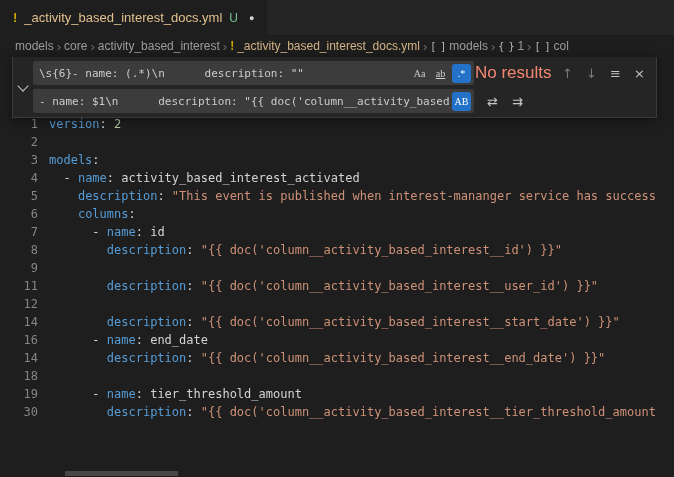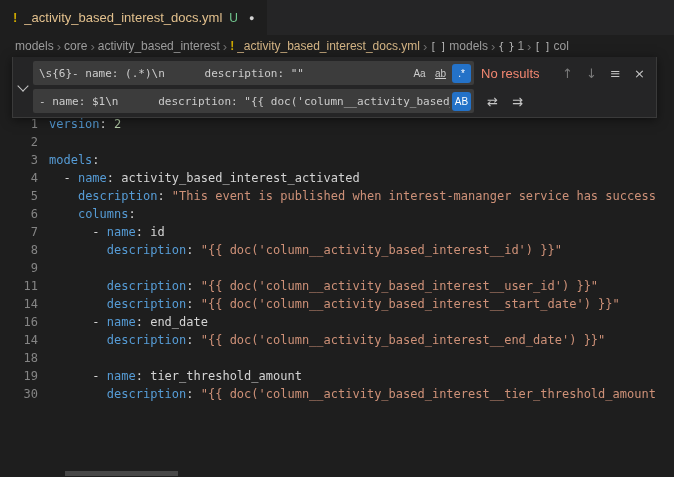--- a/index.html
+++ b/index.html
@@ -33,24 +33,24 @@
   .chev{width:7px;height:7px;border-right:1.6px solid #c5c5c5;border-bottom:1.6px solid #c5c5c5;
     transform:rotate(45deg);margin-top:-3px;}
   .fw-rows{flex:1;display:flex;flex-direction:column;gap:4px;padding:4px 4px 4px 0;}
   .fw-row{display:flex;align-items:center;height:24px;}
   .fw-input{width:441px;height:24px;background:#3c3c3c;display:flex;align-items:center;
     padding:0 3px 0 6px;font-family:"DejaVu Sans Mono",monospace;font-size:11px;color:#cccccc;
     box-sizing:border-box;border-radius:2px;flex:none;}
   .fw-text{flex:1;white-space:pre;overflow:hidden;}
   .opt{width:19px;height:19px;display:flex;align-items:center;justify-content:center;
     font-size:10px;border-radius:3px;color:#cccccc;margin-left:2px;flex:none;cursor:pointer;
-    font-family:Liberation Sans, sans-serif;}
+    font-family:Liberation Serif, serif;}
   .opt.word{text-decoration:underline;}
   .opt.active{background:var(--accent);color:#ffffff;}
-  .results{font-size:13px;color:var(--no-results);margin-left:7px;min-width:68px;}
+  .results{font-size:17px;color:var(--no-results);margin-left:1px;min-width:68px;}
   .icon-btn{width:21px;height:21px;display:flex;align-items:center;justify-content:center;
     color:#c5c5c5;font-size:13px;border-radius:3px;flex:none;cursor:pointer;
     font-family:"DejaVu Sans","Liberation Sans",sans-serif;}
   .icon-btn.dim{color:#7a7a7a;}
   .nav-group{display:flex;margin-left:auto;gap:3px;padding-right:2px;}
   .rep-group{display:flex;gap:4px;margin-left:8px;}
   
   .editor-lines{position:absolute;top:115px;left:0;right:0;}
   .line{display:flex;height:18px;line-height:18px;font-family:"DejaVu Sans Mono",monospace;
     font-size:12px;white-space:pre;}
@@ -113,20 +113,21 @@
     <div class="line"><span class="lnum">1</span><span class="lcode"><span class="t-k">version</span><span class="t-p">: </span><span class="t-n">2</span></span></div>
     <div class="line"><span class="lnum">2</span><span class="lcode"></span></div>
     <div class="line"><span class="lnum">3</span><span class="lcode"><span class="t-k">models</span><span class="t-p">:</span></span></div>
     <div class="line"><span class="lnum">4</span><span class="lcode"><span class="t-p">  - </span><span class="t-k">name</span><span class="t-p">: </span><span class="t-v">activity_based_interest_activated</span></span></div>
     <div class="line"><span class="lnum">5</span><span class="lcode"><span class="t-p">    </span><span class="t-k">description</span><span class="t-p">: </span><span class="t-s">"This event is published when interest-mananger service has success</span></span></div>
     <div class="line"><span class="lnum">6</span><span class="lcode"><span class="t-p">    </span><span class="t-k">columns</span><span class="t-p">:</span></span></div>
     <div class="line"><span class="lnum">7</span><span class="lcode"><span class="t-p">      - </span><span class="t-k">name</span><span class="t-p">: </span><span class="t-v">id</span></span></div>
     <div class="line"><span class="lnum">8</span><span class="lcode"><span class="t-p">        </span><span class="t-k">description</span><span class="t-p">: </span><span class="t-s">"{{ doc('column__activity_based_interest__id') }}"</span></span></div>
     <div class="line"><span class="lnum">9</span><span class="lcode"></span></div>
     <div class="line"><span class="lnum">11</span><span class="lcode"><span class="t-p">        </span><span class="t-k">description</span><span class="t-p">: </span><span class="t-s">"{{ doc('column__activity_based_interest__user_id') }}"</span></span></div>
+    <div class="line"><span class="lnum">12</span><span class="lcode"></span></div>
     <div class="line"><span class="lnum">14</span><span class="lcode"><span class="t-p">        </span><span class="t-k">description</span><span class="t-p">: </span><span class="t-s">"{{ doc('column__activity_based_interest__start_date') }}"</span></span></div>
     <div class="line"><span class="lnum">16</span><span class="lcode"><span class="t-p">      - </span><span class="t-k">name</span><span class="t-p">: </span><span class="t-v">end_date</span></span></div>
     <div class="line"><span class="lnum">14</span><span class="lcode"><span class="t-p">        </span><span class="t-k">description</span><span class="t-p">: </span><span class="t-s">"{{ doc('column__activity_based_interest__end_date') }}"</span></span></div>
     <div class="line"><span class="lnum">18</span><span class="lcode"></span></div>
     <div class="line"><span class="lnum">19</span><span class="lcode"><span class="t-p">      - </span><span class="t-k">name</span><span class="t-p">: </span><span class="t-v">tier_threshold_amount</span></span></div>
     <div class="line"><span class="lnum">30</span><span class="lcode"><span class="t-p">        </span><span class="t-k">description</span><span class="t-p">: </span><span class="t-s">"{{ doc('column__activity_based_interest__tier_threshold_amount</span></span></div>
   </div>
 <div class="hscroll"></div>
 
 <div class="find-widget">

